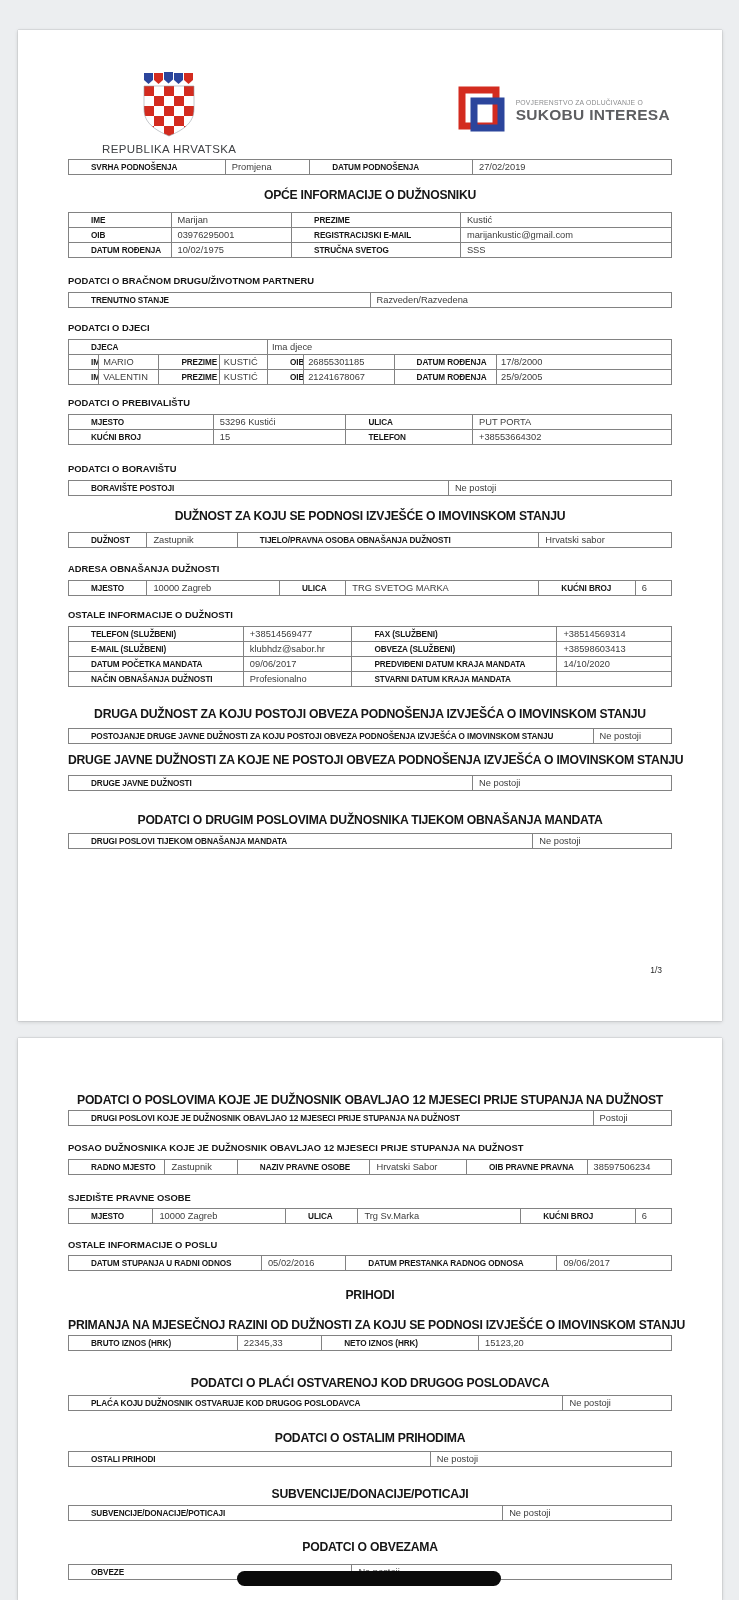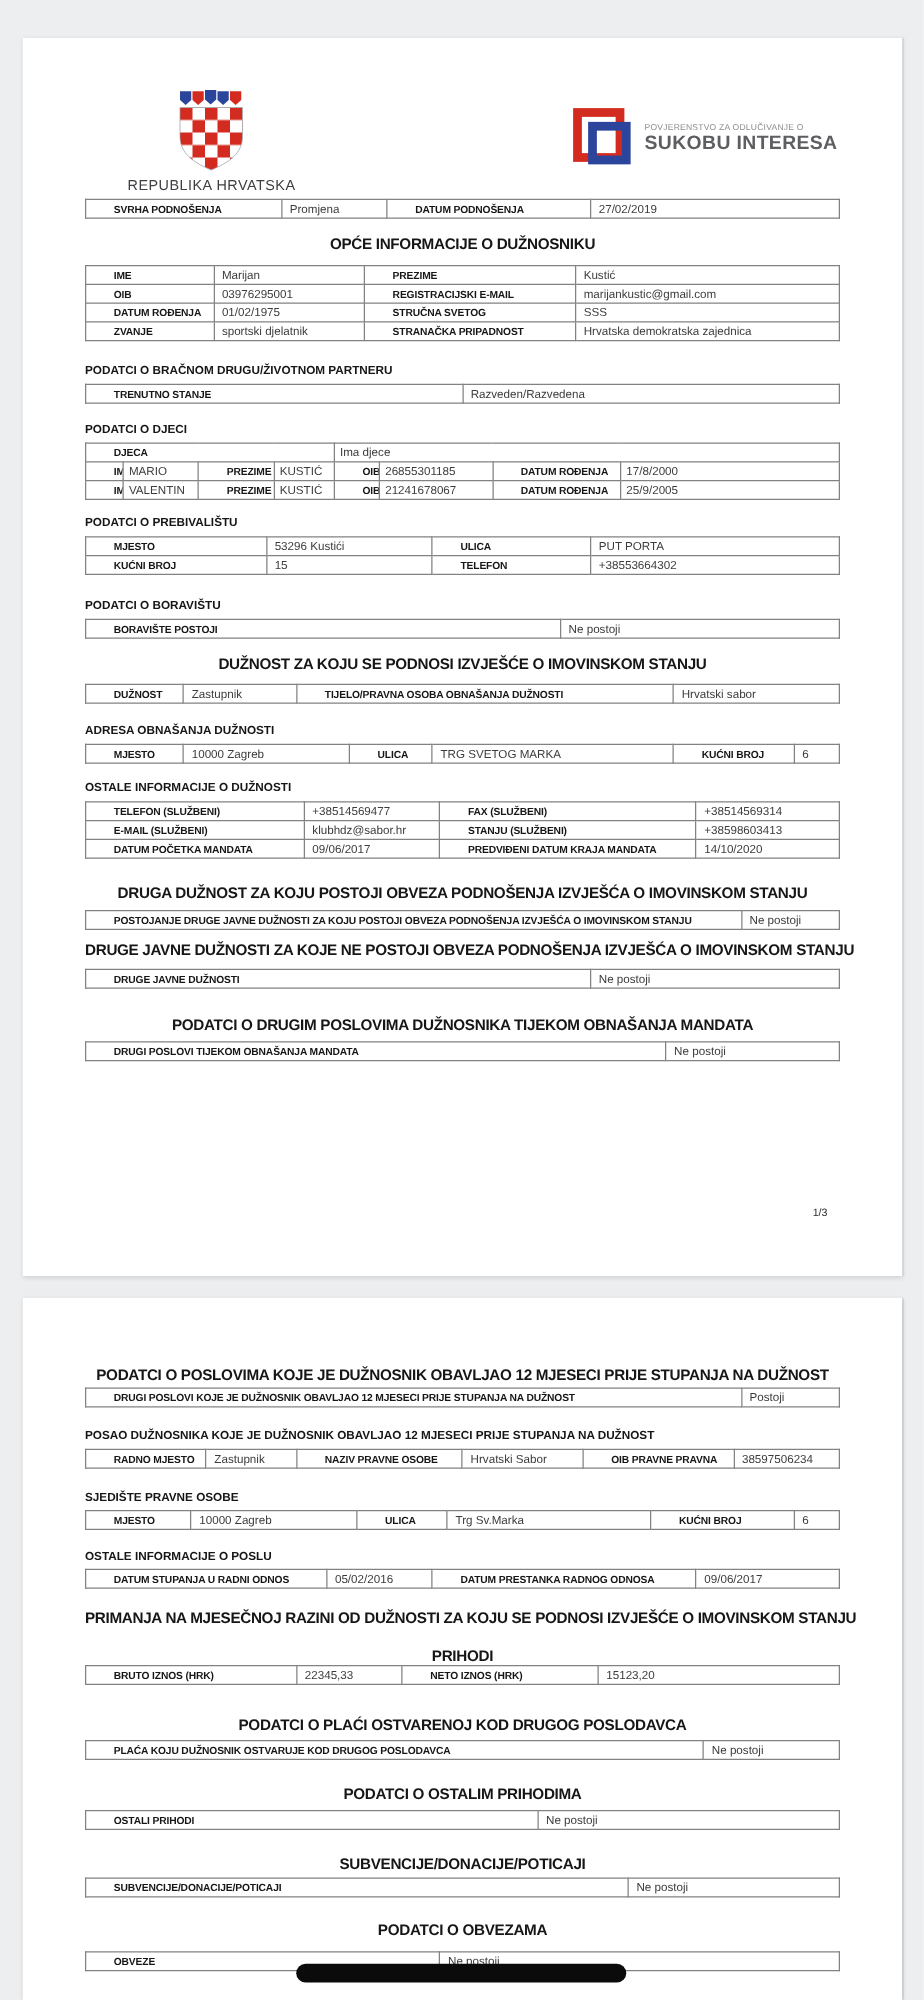--- a/index.html
+++ b/index.html
@@ -116,29 +116,23 @@
         <td>Kustić</td>
       </tr>
       <tr>
         <td class="lb">OIB</td>
         <td>03976295001</td>
         <td class="lb">REGISTRACIJSKI E-MAIL</td>
         <td>marijankustic@gmail.com</td>
       </tr>
       <tr>
         <td class="lb">DATUM ROĐENJA</td>
-        <td>01/02/1975</td>
+        <td>10/02/1975</td>
         <td class="lb">STRUČNA SVETOG</td>
         <td>SSS</td>
-      </tr>
-      <tr>
-        <td class="lb">ZVANJE</td>
-        <td>sportski djelatnik</td>
-        <td class="lb">STRANAČKA PRIPADNOST</td>
-        <td>Hrvatska demokratska zajednica</td>
       </tr>
     </tbody>
       </table>
 
     <div class="hs" style="margin:17px 0 6px">PODATCI O BRAČNOM DRUGU/ŽIVOTNOM PARTNERU</div>
     <table class="tbl">
       <colgroup>
           <col style="width:50%">
           <col style="width:50%">
         </colgroup>
@@ -279,28 +273,34 @@
       <tbody>
           <tr>
         <td class="lb">TELEFON (SLUŽBENI)</td>
         <td>+38514569477</td>
         <td class="lb">FAX (SLUŽBENI)</td>
         <td>+38514569314</td>
       </tr>
       <tr>
         <td class="lb">E-MAIL (SLUŽBENI)</td>
         <td>klubhdz@sabor.hr</td>
-        <td class="lb">STANJU (SLUŽBENI)</td>
+        <td class="lb">OBVEZA (SLUŽBENI)</td>
         <td>+38598603413</td>
       </tr>
       <tr>
         <td class="lb">DATUM POČETKA MANDATA</td>
         <td>09/06/2017</td>
         <td class="lb">PREDVIĐENI DATUM KRAJA MANDATA</td>
         <td>14/10/2020</td>
+      </tr>
+      <tr>
+        <td class="lb">NAČIN OBNAŠANJA DUŽNOSTI</td>
+        <td>Profesionalno</td>
+        <td class="lb">STVARNI DATUM KRAJA MANDATA</td>
+        <td></td>
       </tr>
     </tbody>
       </table>
 
     <div class="hc" style="margin:20px 0 7px">DRUGA DUŽNOST ZA KOJU POSTOJI OBVEZA PODNOŠENJA IZVJEŠĆA O IMOVINSKOM STANJU</div>
     <table class="tbl">
       <colgroup>
           <col style="width:87%">
           <col style="width:13%">
         </colgroup>
@@ -416,22 +416,22 @@
       <tbody>
           <tr>
         <td class="lb">DATUM STUPANJA U RADNI ODNOS</td>
         <td>05/02/2016</td>
         <td class="lb">DATUM PRESTANKA RADNOG ODNOSA</td>
         <td>09/06/2017</td>
       </tr>
     </tbody>
       </table>
 
+    <div class="hc" style="margin:17px 0 0">PRIHODI</div>
     <div class="hc" style="margin:16px 0 3px">PRIMANJA NA MJESEČNOJ RAZINI OD DUŽNOSTI ZA KOJU SE PODNOSI IZVJEŠĆE O IMOVINSKOM STANJU</div>
-    <div class="hc" style="margin:17px 0 0">PRIHODI</div>
     <table class="tbl">
       <colgroup>
           <col style="width:28%">
           <col style="width:14%">
           <col style="width:26%">
           <col style="width:32%">
         </colgroup>
       <tbody>
           <tr>
         <td class="lb">BRUTO IZNOS (HRK)</td>

